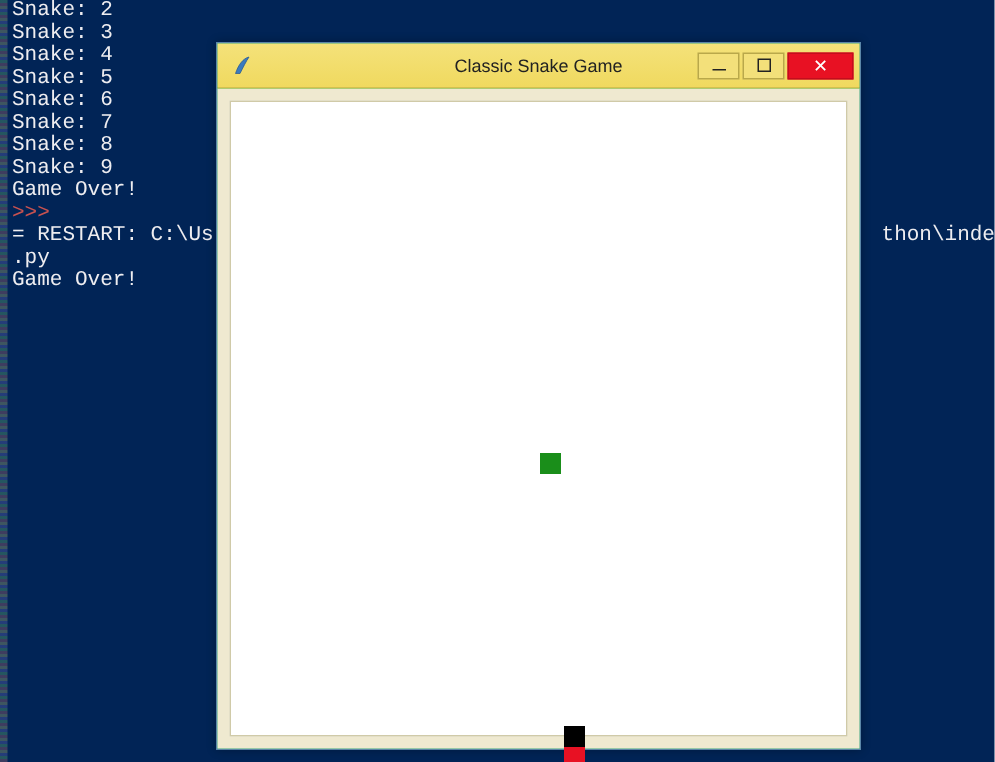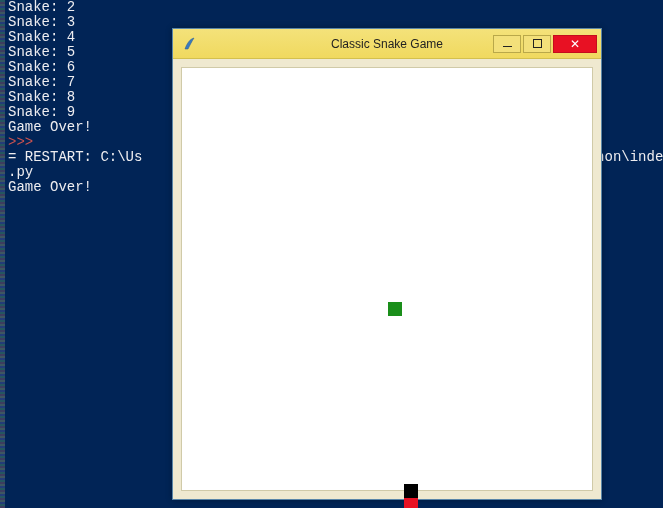--- a/index.html
+++ b/index.html
@@ -28,21 +28,21 @@
     }
     .shell .line { display: block; }
     .shell .prompt { color: #c85250; }
     .game-window {
       position: absolute;
       left: 144px; top: 28px;
       width: 430px; height: 472px;
       border: 1px solid #5a86a8;
       background: #22c55e;
       box-shadow: 0 0 6px rgba(0,0,0,.3);
-      display: flex; flex-direction: column; margin-left: 28px;
+      display: flex; flex-direction: column;
     }
     .titlebar {
       height: 30px;
       background: linear-gradient(#f4e27a, #f0d95f);
       display: flex; align-items: center;
       padding: 0 4px 0 8px;
       position: relative;
       border-bottom: 1px solid #d4c04e;
     }
     .titlebar .tk-icon {

